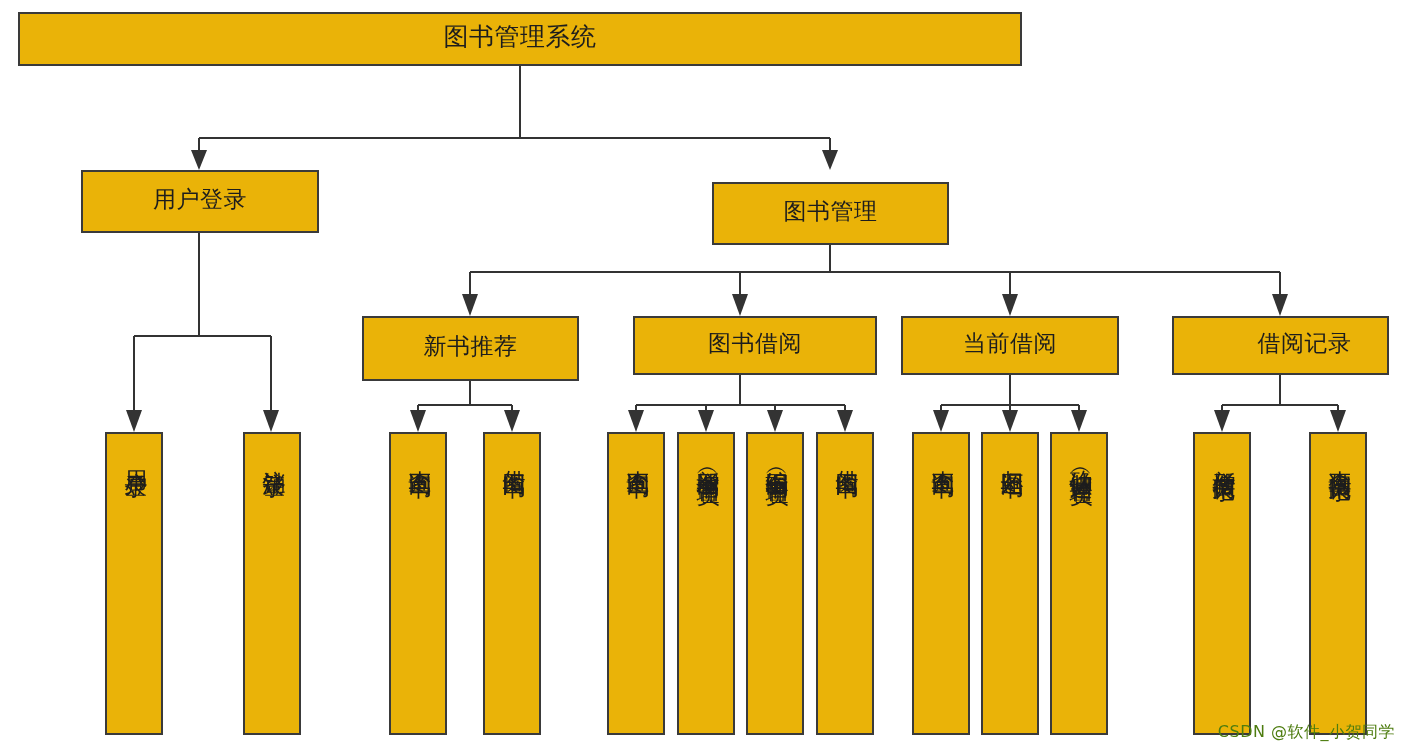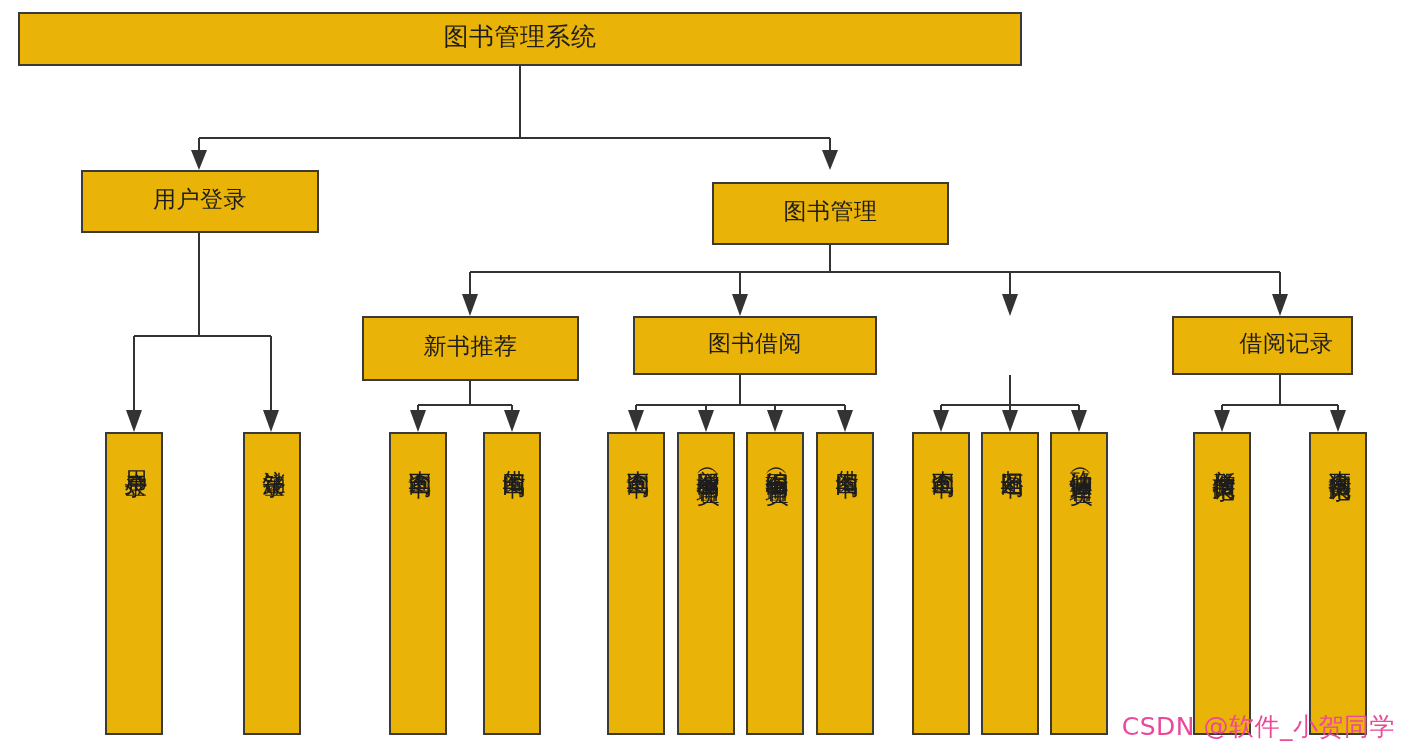--- a/index.html
+++ b/index.html
@@ -70,22 +70,22 @@
     letter-spacing:2px;
     white-space:nowrap;
     max-height:286px;
   }
 
   
   #watermark{
     position:absolute;
     right:10px;
     bottom:4px;
-    font-size:25px;
-    color:#ec4899;
+    font-size:16px;
+    color:#4d7c0f;
     white-space:nowrap;
     z-index:5;
     letter-spacing:0.5px;
   }
 </style>
 </head>
 <body>
 
 <div id="canvas">
 
@@ -161,21 +161,24 @@
   <div class="node h" style="left:712px; top:170px; width:237px; height:63px;margin-top:12px;">
     <span class="label">图书管理</span>
   </div>
 
   <div class="node h" style="left:362px; top:316px; width:217px; height:65px;">
     <span class="label">新书推荐</span>
   </div>
   <div class="node h" style="left:633px; top:316px; width:244px; height:59px;">
     <span class="label">图书借阅</span>
   </div>
-  <div class="node h" style="left:1172px; top:316px; width:181px; height:59px;padding-left:48px;">
+  <div class="node h" style="left:901px; top:316px; width:218px; height:59px;">
+    <span class="label">当前借阅</span>
+  </div>
+  <div class="node h" style="left:1172px; top:316px; width:217px; height:59px;padding-left:48px;">
     <span class="label">借阅记录</span>
   </div>
 
   <div class="node leaf" style="left:105px; top:432px; width:58px; height:303px;">
     <span class="label">用户登录</span>
   </div>
   <div class="node leaf" style="left:243px; top:432px; width:58px; height:303px;">
     <span class="label">注销登录</span>
   </div>
 

